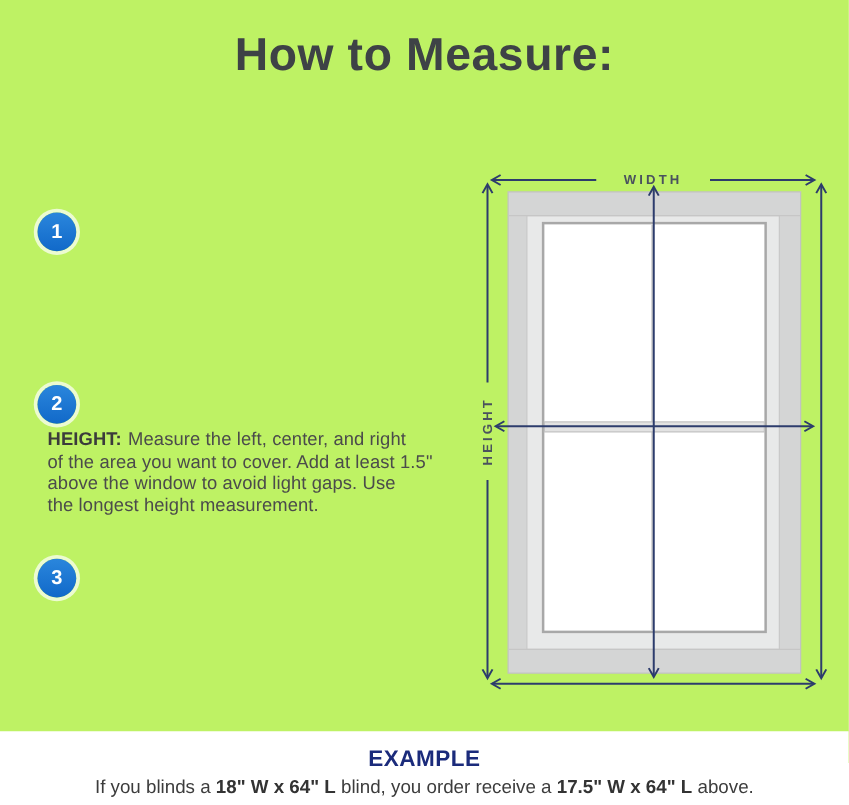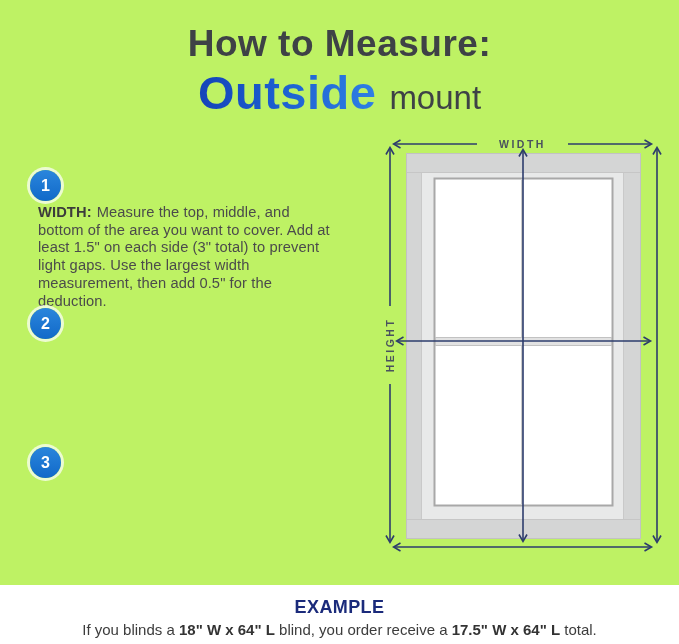--- a/index.html
+++ b/index.html
@@ -64,39 +64,33 @@
   }
   .example-line b{font-weight:700;color:#333333;}
 </style>
 </head>
 <body>
 
 <div class="page">
 
   <div class="header">
     <h1 class="title-line1">How to Measure:</h1>
-    <div class="title-line2">
-      <span class="title-highlight">Outside</span>
-      <span class="title-suffix">mount</span>
-    </div>
   </div>
 
   <div class="badge badge-1">
     <span>1</span>
   </div>
-  <p class="step-text step-text-1"><span class="step-label">WIDTH:</span><span class="step-body">Measure the top, middle, and
-bottom of the area you want to cover. Add at
-least 1.5" on each side (3" total) to prevent
-light gaps. Use the largest width
-measurement, then add 0.5" for the
-deduction.</span></p>
 
   <div class="badge badge-2">
     <span>2</span>
   </div>
+  <p class="step-text step-text-2"><span class="step-label">HEIGHT:</span><span class="step-body">Measure the left, center, and right
+of the area you want to cover. Add at least 1.5"
+above the window to avoid light gaps. Use
+the longest height measurement.</span></p>
 
   <div class="badge badge-3">
     <span>3</span>
   </div>
 
   <svg class="diagram-svg" viewBox="0 0 679 644" aria-hidden="true">
     <defs>
       <marker id="arr" viewBox="0 0 11 11" refX="8.5" refY="5.5" markerWidth="11" markerHeight="11" markerUnits="userSpaceOnUse" orient="auto-start-reverse">
         <path d="M2,1.5 L9,5.5 L2,9.5" fill="none" stroke="#2d3c6c" stroke-width="1.6"></path>
       </marker>
@@ -128,16 +122,16 @@
 
       <line x1="397" y1="341" x2="650" y2="341" marker-start="url(#arr)" marker-end="url(#arr)"></line>
     </g>
 
     <text x="522.5" y="147.5" text-anchor="middle" font-family="Liberation Sans, sans-serif" font-size="10.5" font-weight="600" letter-spacing="2.5" fill="#4a525e">WIDTH</text>
     <text x="390" y="348.5" transform="rotate(-90 390 345)" text-anchor="middle" font-family="Liberation Sans, sans-serif" font-size="10.5" font-weight="600" letter-spacing="2.5" fill="#4a525e">HEIGHT</text>
   </svg>
 
   <div class="footer">
     <p class="example-heading">EXAMPLE</p>
-    <p class="example-line"><span>If you blinds a </span><b>18" W x 64" L</b><span> blind, you order receive a </span><b>17.5" W x 64" L</b><span> total.</span></p>
+    <p class="example-line"><span>If you blinds a </span><b>18" W x 64" L</b><span> blind, you order receive a </span><b>17.5" W x 64" L</b><span> above.</span></p>
   </div>
 
 </div>
 
 </body></html>

